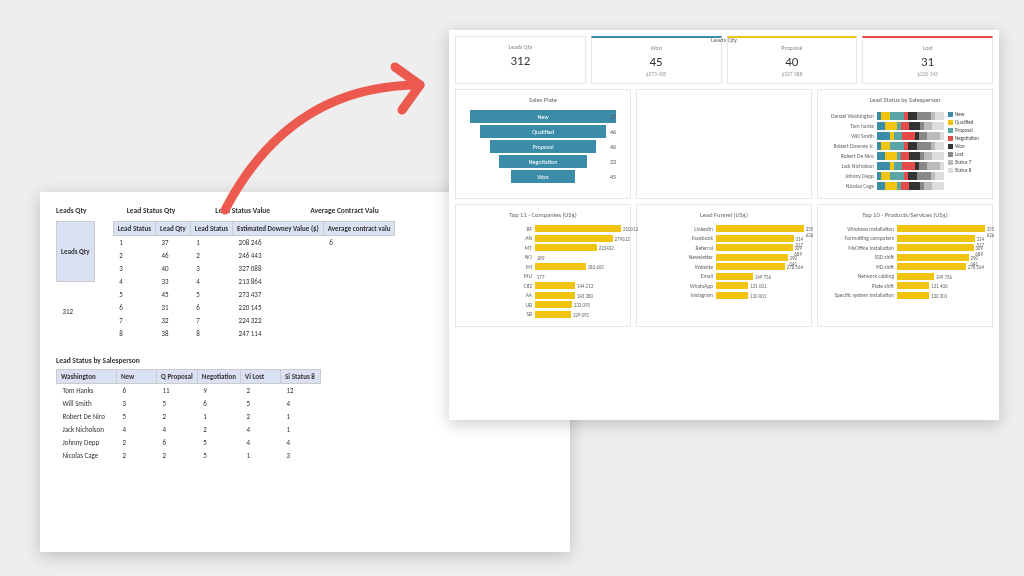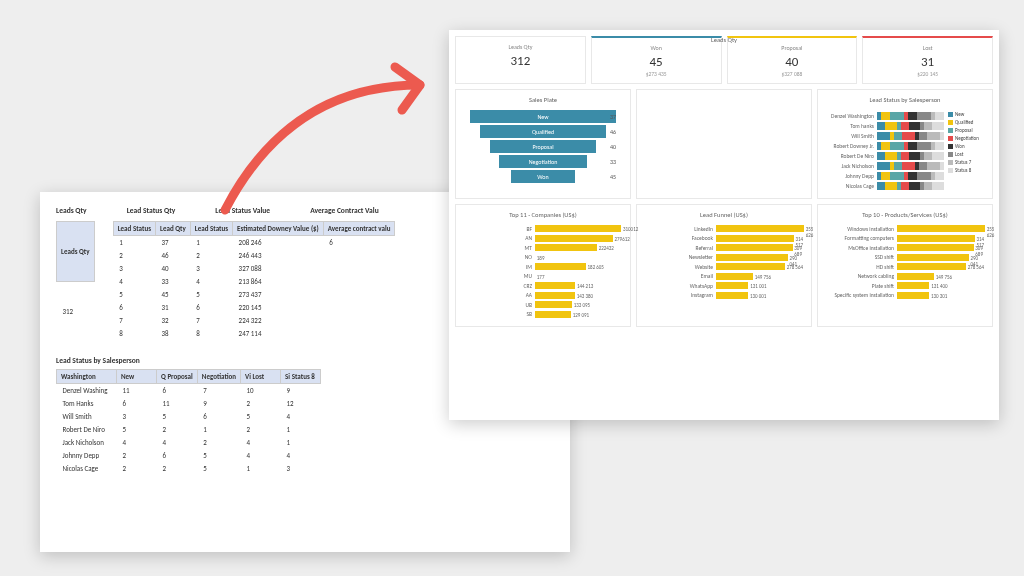--- a/index.html
+++ b/index.html
@@ -141,28 +141,20 @@
       <tbody>
         <tr>
           <th>Washington</th>
           <th>New</th>
           <th>Q Proposal</th>
           <th>Negotiation</th>
           <th>Vi Lost</th>
           <th>Si Status 8</th>
         </tr>
         <tr>
-          <td style="min-width:60px">Denzel Washing</td>
-          <td style="min-width:40px">11</td>
-          <td style="min-width:40px">6</td>
-          <td style="min-width:40px">7</td>
-          <td style="min-width:40px">10</td>
-          <td style="min-width:40px">9</td>
-        </tr>
-        <tr>
           <td style="min-width:60px">Tom Hanks</td>
           <td style="min-width:40px">6</td>
           <td style="min-width:40px">11</td>
           <td style="min-width:40px">9</td>
           <td style="min-width:40px">2</td>
           <td style="min-width:40px">12</td>
         </tr>
         <tr>
           <td style="min-width:60px">Will Smith</td>
           <td style="min-width:40px">3</td>

